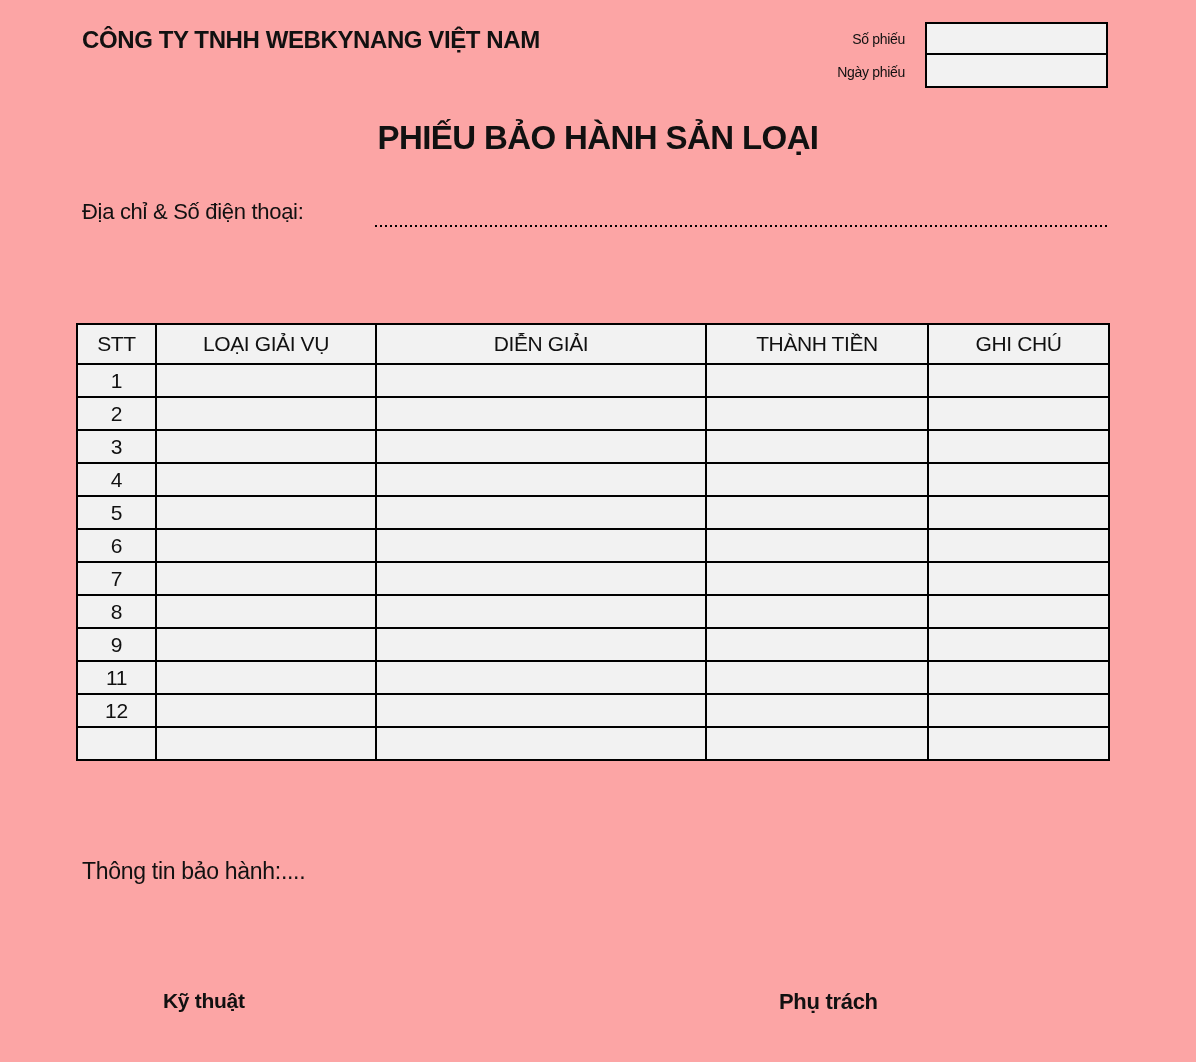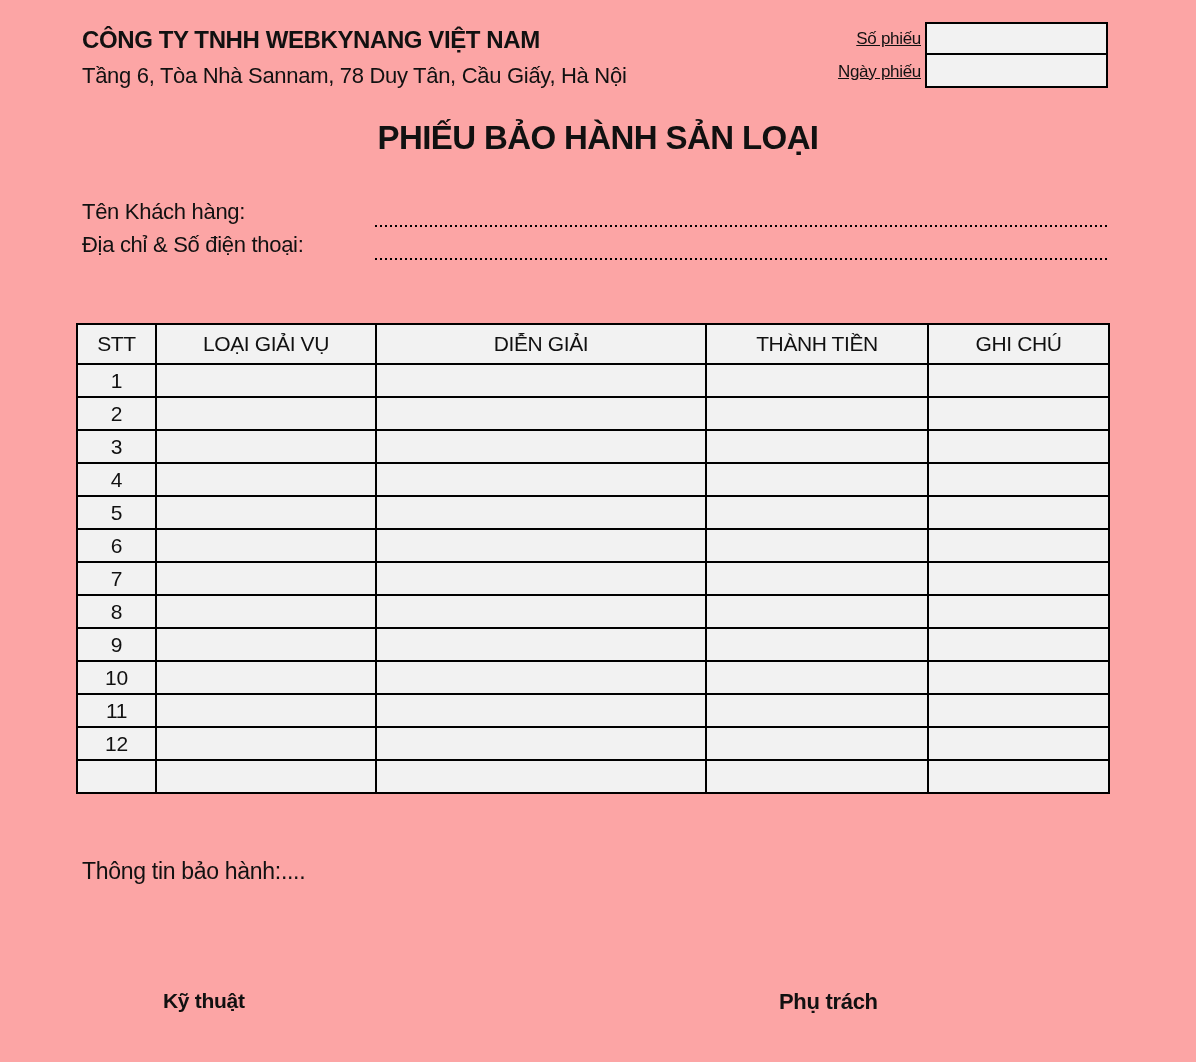--- a/index.html
+++ b/index.html
@@ -39,25 +39,24 @@
     position: absolute;
     top: 22px;
     left: 738px;
     width: 370px;
     display: grid;
     grid-template-columns: 1fr 183px;
     grid-auto-rows: 33px;
     align-items: center;
   }
   .hr-label {
-    font-size: 17px;
+    font-size: 14px;
     text-align: right;
-    padding-right: 4px;
-    white-space: nowrap;
-    text-decoration: underline;
+    padding-right: 20px;
+    white-space: nowrap;
   }
   .hr-box {
     height: 33px;
     border: 2px solid #000;
     background: #f2f2f2;
     font-size: 20px;
     padding: 2px 6px;
   }
   .hr-box.second { border-top: 0; }
 
@@ -158,37 +157,32 @@
     font-weight: 700;
   }
 </style>
 </head>
 <body>
 
 <div class="sheet">
 
   <div class="header-left">
     <div class="company">CÔNG TY TNHH WEBKYNANG VIỆT NAM</div>
-    <div class="address">Tầng 6, Tòa Nhà Sannam, 78 Duy Tân, Cầu Giấy, Hà Nội</div>
   </div>
 
   <div class="header-right">
     <div class="hr-label">Số phiếu</div>
     <div class="hr-box"></div>
     <div class="hr-label">Ngày phiếu</div>
     <div class="hr-box second"></div>
   </div>
 
   <div class="title">PHIẾU BẢO HÀNH SẢN LOẠI</div>
 
   <div class="fields">
-    <div class="field-row">
-      <div class="field-label">Tên Khách hàng:</div>
-      <div class="field-line"></div>
-    </div>
     <div class="field-row">
       <div class="field-label">Địa chỉ &amp; Số điện thoại:</div>
       <div class="field-line"></div>
     </div>
   </div>
 
   <table class="warranty-table">
     <colgroup>
       <col class="c-stt">
         <col class="c-loai">
@@ -263,27 +257,20 @@
           <td></td>
         </tr>
         <tr>
           <td>9</td>
           <td></td>
           <td></td>
           <td></td>
           <td></td>
         </tr>
         <tr>
-          <td>10</td>
-          <td></td>
-          <td></td>
-          <td></td>
-          <td></td>
-        </tr>
-        <tr>
           <td>11</td>
           <td></td>
           <td></td>
           <td></td>
           <td></td>
         </tr>
         <tr>
           <td>12</td>
           <td></td>
           <td></td>

